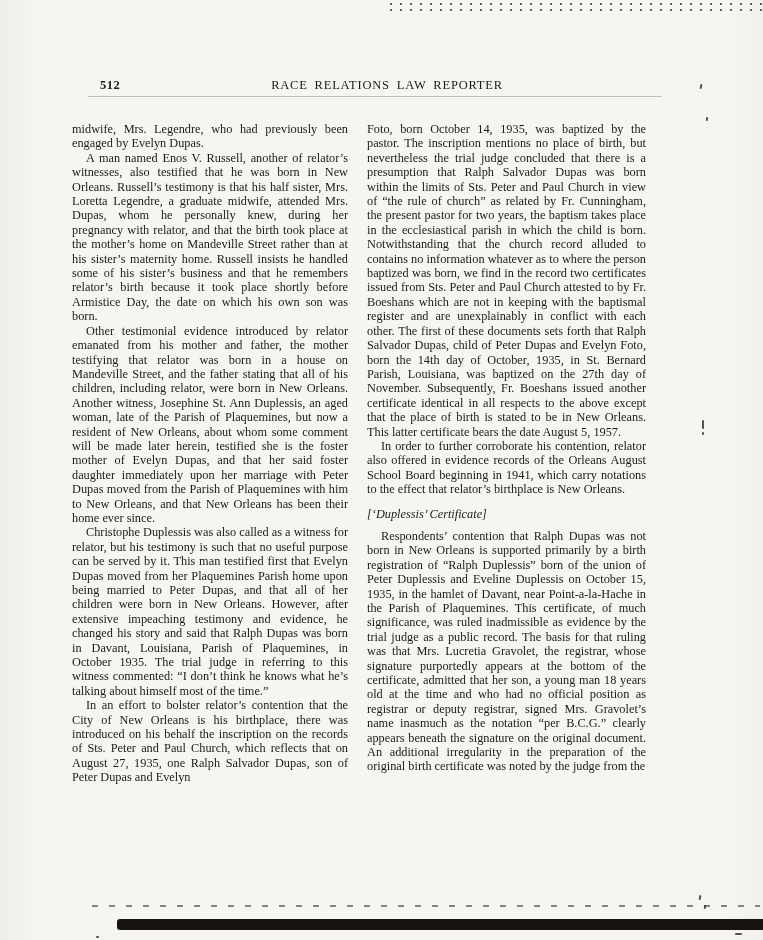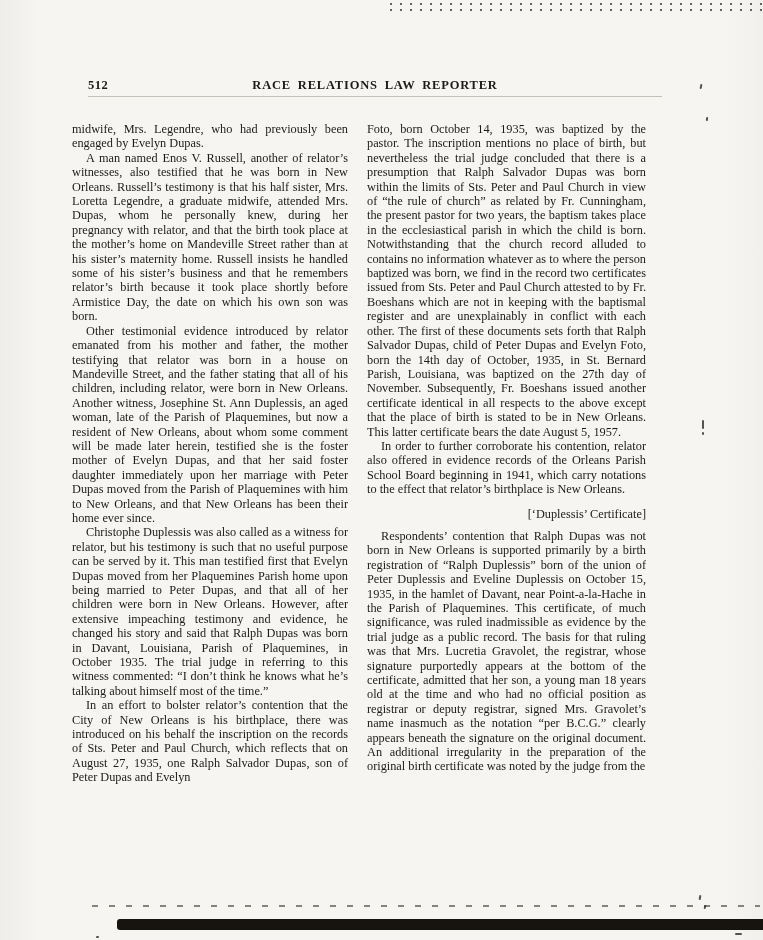--- a/index.html
+++ b/index.html
@@ -19,37 +19,37 @@
     height: 940px;
     background: linear-gradient(90deg, #eeede9 0%, #f6f5f2 5%, #f6f5f2 95%, #f1f0ec 100%);
     color: #1c1b18;
     overflow: hidden;
   }
 
   
   .header {
     position: absolute;
     top: 78px;
-    left: 88px;
+    left: 100px;
     width: 574px;
     height: 16px;
   }
   .page-num {
     position: absolute;
     left: 0;
     top: 0;
     font-size: 12.5px;
     font-weight: bold;
     letter-spacing: 0.5px;
   }
   .header-title {
     display: block;
     text-align: center;
     font-size: 12.5px;
-    font-weight: bold;
+    font-weight: normal;
     letter-spacing: 0.8px;
     word-spacing: 3px;
   }
   .header-rule {
     position: absolute;
     top: 96px;
     left: 88px;
     width: 574px;
     border-top: 1px solid #9b968d;
     opacity: 0.55;
@@ -77,21 +77,22 @@
     margin: 0;
     text-indent: 14px;
   }
   .col p.cont {
     text-indent: 0;
   }
   .section-heading {
     margin: 10px 0 8px 0;
     font-size: 12.3px;
     font-weight: normal;
-    text-align: right;
+    font-style: italic;
+    text-align: left;
   }
 
   
   .dotrow {
     position: absolute;
     height: 2px;
     background-image: repeating-linear-gradient(90deg, #4c4a46 0 2px, transparent 2px 10px);
     opacity: 0.85;
   }
   .dots-top-1 { top: 3px;  left: 390px; width: 373px; }
@@ -146,21 +147,21 @@
   <div class="columns">
     <div class="col col-left">
       <p class="cont">midwife, Mrs. Legendre, who had previously been engaged by Evelyn Dupas.</p>
       <p>A man named Enos V. Russell, another of relator’s witnesses, also testified that he was born in New Orleans. Russell’s testimony is that his half sister, Mrs. Loretta Legendre, a graduate midwife, attended Mrs. Dupas, whom he personally knew, during her pregnancy with relator, and that the birth took place at the mother’s home on Mandeville Street rather than at his sister’s maternity home. Russell insists he handled some of his sister’s business and that he remembers relator’s birth because it took place shortly before Armistice Day, the date on which his own son was born.</p>
       <p>Other testimonial evidence introduced by relator emanated from his mother and father, the mother testifying that relator was born in a house on Mandeville Street, and the father stating that all of his children, including relator, were born in New Orleans. Another witness, Josephine St. Ann Duplessis, an aged woman, late of the Parish of Plaquemines, but now a resident of New Orleans, about whom some comment will be made later herein, testified she is the foster mother of Evelyn Dupas, and that her said foster daughter immediately upon her marriage with Peter Dupas moved from the Parish of Plaquemines with him to New Orleans, and that New Orleans has been their home ever since.</p>
       <p>Christophe Duplessis was also called as a witness for relator, but his testimony is such that no useful purpose can be served by it. This man testified first that Evelyn Dupas moved from her Plaquemines Parish home upon being married to Peter Dupas, and that all of her children were born in New Orleans. However, after extensive impeaching testimony and evidence, he changed his story and said that Ralph Dupas was born in Davant, Louisiana, Parish of Plaquemines, in October 1935. The trial judge in referring to this witness commented: “I don’t think he knows what he’s talking about himself most of the time.”</p>
       <p>In an effort to bolster relator’s contention that the City of New Orleans is his birthplace, there was introduced on his behalf the inscription on the records of Sts. Peter and Paul Church, which reflects that on August 27, 1935, one Ralph Salvador Dupas, son of Peter Dupas and Evelyn</p>
     </div>
     <div class="col col-right">
       <p class="cont">Foto, born October 14, 1935, was baptized by the pastor. The inscription mentions no place of birth, but nevertheless the trial judge concluded that there is a presumption that Ralph Salvador Dupas was born within the limits of Sts. Peter and Paul Church in view of “the rule of church” as related by Fr. Cunningham, the present pastor for two years, the baptism takes place in the ecclesiastical parish in which the child is born. Notwithstanding that the church record alluded to contains no information whatever as to where the person baptized was born, we find in the record two certificates issued from Sts. Peter and Paul Church attested to by Fr. Boeshans which are not in keeping with the baptismal register and are unexplainably in conflict with each other. The first of these documents sets forth that Ralph Salvador Dupas, child of Peter Dupas and Evelyn Foto, born the 14th day of October, 1935, in St. Bernard Parish, Louisiana, was baptized on the 27th day of November. Subsequently, Fr. Boeshans issued another certificate identical in all respects to the above except that the place of birth is stated to be in New Orleans. This latter certificate bears the date August 5, 1957.</p>
-      <p>In order to further corroborate his contention, relator also offered in evidence records of the Orleans Parish School Board beginning in 1941, which carry notations to the effect that relator’s birthplace is New Orleans.</p>
+      <p>In order to further corroborate his contention, relator also offered in evidence records of the Orleans August School Board beginning in 1941, which carry notations to the effect that relator’s birthplace is New Orleans.</p>
       <h3 class="section-heading">[‘Duplessis’ Certificate]</h3>
       <p>Respondents’ contention that Ralph Dupas was not born in New Orleans is supported primarily by a birth registration of “Ralph Duplessis” born of the union of Peter Duplessis and Eveline Duplessis on October 15, 1935, in the hamlet of Davant, near Point-a-la-Hache in the Parish of Plaquemines. This certificate, of much significance, was ruled inadmissible as evidence by the trial judge as a public record. The basis for that ruling was that Mrs. Lucretia Gravolet, the registrar, whose signature purportedly appears at the bottom of the certificate, admitted that her son, a young man 18 years old at the time and who had no official position as registrar or deputy registrar, signed Mrs. Gravolet’s name inasmuch as the notation “per B.C.G.” clearly appears beneath the signature on the original document. An additional irregularity in the preparation of the original birth certificate was noted by the judge from the</p>
     </div>
   </div>
 
   <div class="dashes-bottom"></div>
   <div class="black-bar"></div>
 
   <div class="speck speck-1"></div>
   <div class="speck speck-2"></div>

